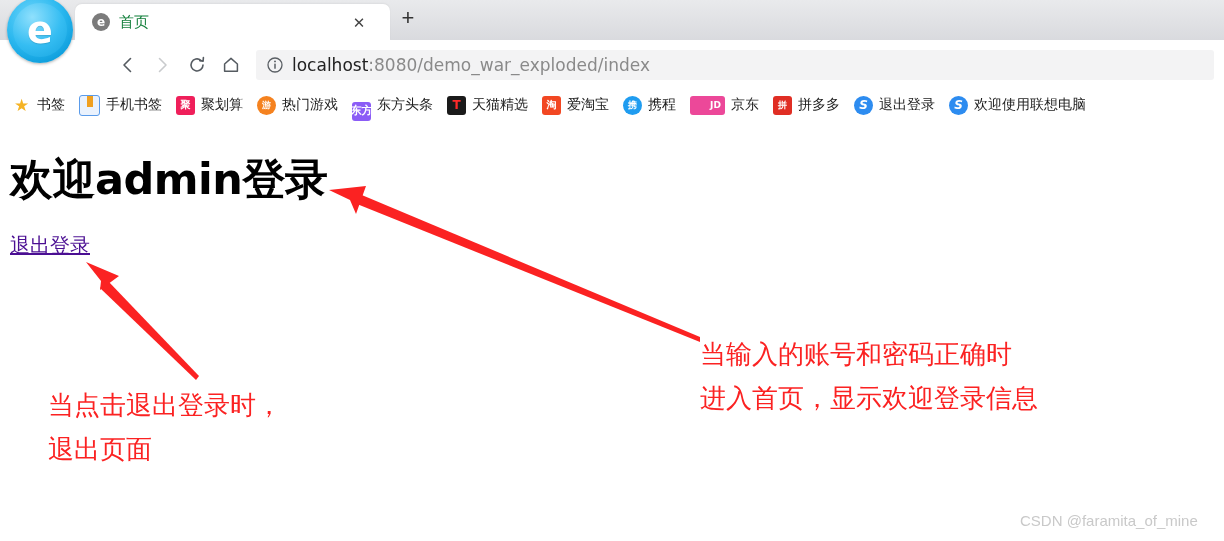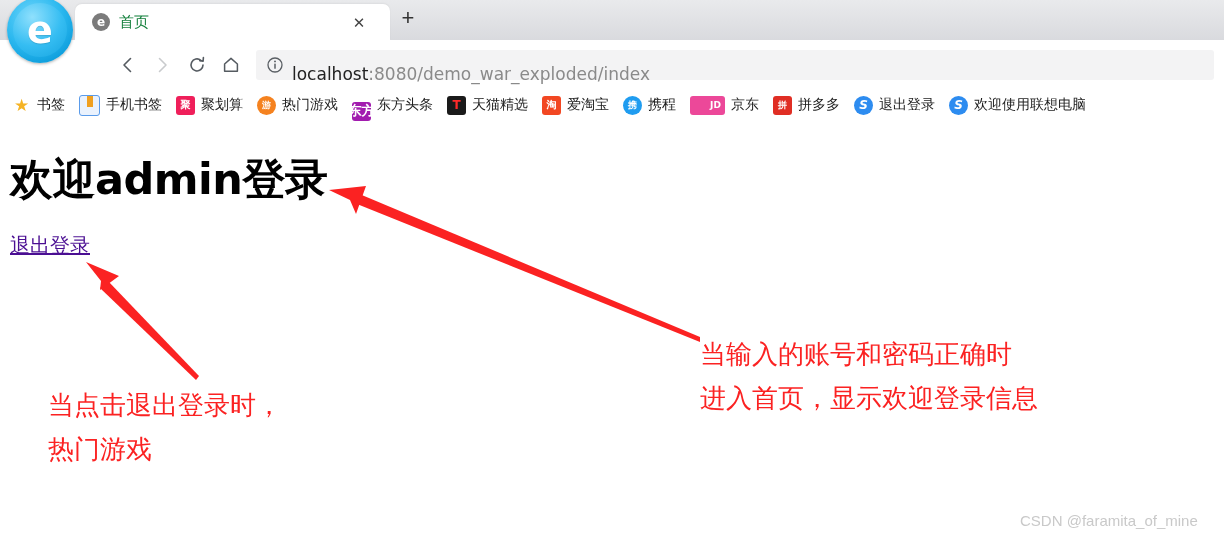--- a/index.html
+++ b/index.html
@@ -101,21 +101,20 @@
   .omni-info {
     position: absolute; left: 10px; top: 6px;
     width: 18px; height: 18px;
   }
   .omni-url {
     position: absolute; left: 36px; top: 4px;
     font-size: 17px; line-height: 22px;
     color: #8a8a8a;
     font-family: "DejaVu Sans", "Liberation Sans", sans-serif;
     white-space: nowrap;
-    margin-top: 9px;
   }
   .omni-url .host { color: #222222; }
 
   
   .bookmarks {
     position: absolute; left: 0; top: 89px;
     width: 1224px; height: 32px;
     background: #ffffff;
     display: flex; align-items: center;
     padding-left: 12px;
@@ -262,21 +261,21 @@
       <span class="bm-ico" style="background:#ef1f5a;color:#ffffff;">聚</span>
       <span class="bm-label">聚划算</span>
     </div>
 
     <div class="bm">
       <span class="bm-ico round" style="background:#f5821f;color:#ffffff;font-size:9px;">游</span>
       <span class="bm-label">热门游戏</span>
     </div>
 
     <div class="bm">
-      <span class="bm-ico" style="background:#a21caf;color:#ffffff;font-size:13px;line-height:8px;margin-top:12px;">东方</span>
+      <span class="bm-ico" style="background:#8b5cf6;color:#ffffff;font-size:11px;line-height:8px;margin-top:12px;">东方</span>
       <span class="bm-label">东方头条</span>
     </div>
 
     <div class="bm">
       <span class="bm-ico" style="background:#1a1a1a;color:#ff2a2a;font-size:12px;">T</span>
       <span class="bm-label">天猫精选</span>
     </div>
 
     <div class="bm">
       <span class="bm-ico" style="background:#f24722;color:#ffffff;">淘</span>
@@ -320,16 +319,16 @@
     <polygon fill="#fb2222" points="700,342 352,202 357,193 700,337"></polygon>
     <polygon fill="#fb2222" points="329,190 366,186 356,214 350,200"></polygon>
 
     <polygon fill="#fb2222" points="199,376 108,281 100,288 196,380"></polygon>
     <polygon fill="#fb2222" points="86,262 119,276 100,290 101,281"></polygon>
   </svg>
 
   <div class="anno anno-right">当输入的账号和密码正确时
 进入首页，显示欢迎登录信息</div>
   <div class="anno anno-left">当点击退出登录时，
-热门游戏</div>
+退出页面</div>
 
   <div class="watermark">CSDN @faramita_of_mine</div>
 </div>
 
 </body></html>

